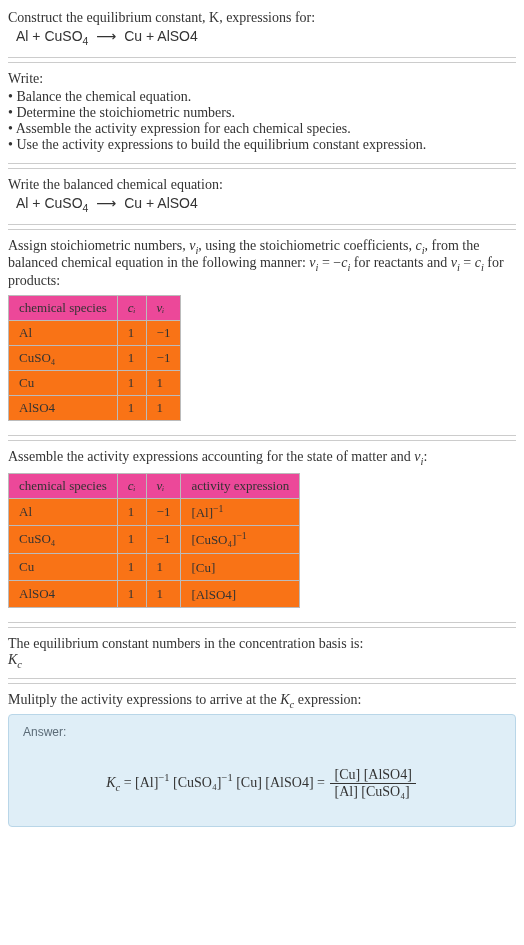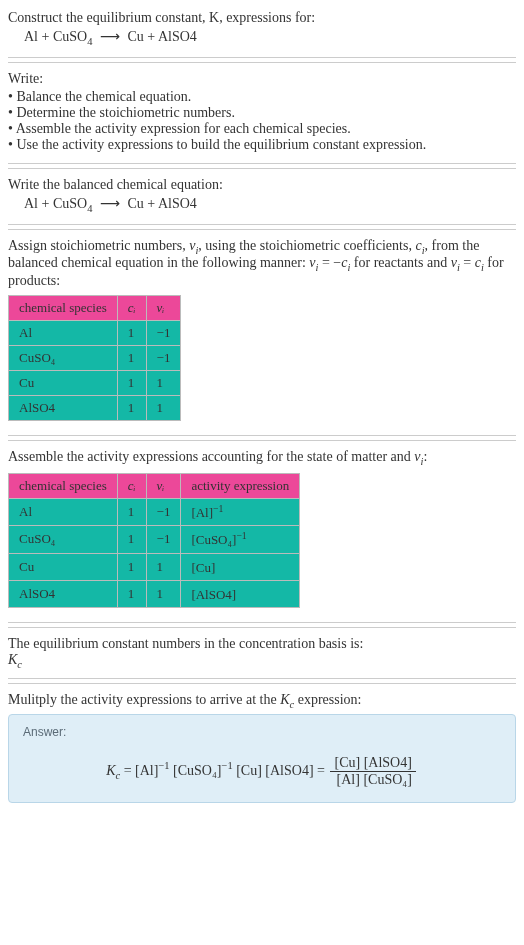--- a/index.html
+++ b/index.html
@@ -16,39 +16,39 @@
   border-top: 1px solid #ccc;
   border-bottom: 1px solid #ccc;
   padding: 8px 0;
   margin-bottom: 4px;
 }
 .section-first {
   border-top: none;
   padding-top: 0;
 }
 .eq-line {
-  font-family: Liberation Serif, serif;
-  margin: 2px 16px;
+  font-family: Liberation Sans, sans-serif;
+  margin: 2px 8px;
 }
 .plan-list {
   margin: 2px 0;
 }
 .plan-item {
   display: block;
 }
 table.data {
   border-collapse: collapse;
   margin: 6px 0;
   font-size: 13px;
 }
 table.data th, table.data td {
   border: 1px solid #bbb;
   padding: 4px 10px;
   text-align: left;
-  background: #14b8a6;
+  background: #f97316;
   font-weight: normal;
 }
 table.data th {
   background: #ec4899;
 }
 .ital { font-style: italic; }
 .sub { vertical-align: sub; font-size: 0.75em; }
 .sup { vertical-align: super; font-size: 0.75em; }
 .arrow { display: inline-block; margin: 0 4px; }
 .answer-box {
@@ -60,22 +60,22 @@
 }
 .answer-label {
   color: #5b6b77;
   font-size: 12px;
   margin-bottom: 16px;
   font-family: Arial, sans-serif;
 }
 .frac {
   display: inline-block;
   vertical-align: middle;
-  text-align: right;
-  margin: 0 2px;
+  text-align: left;
+  margin: 12px 2px;
 }
 .frac .num {
   display: block;
   border-bottom: 1px solid #333;
   padding: 0 4px;
 }
 .frac .den {
   display: block;
   padding: 0 4px;
 }

